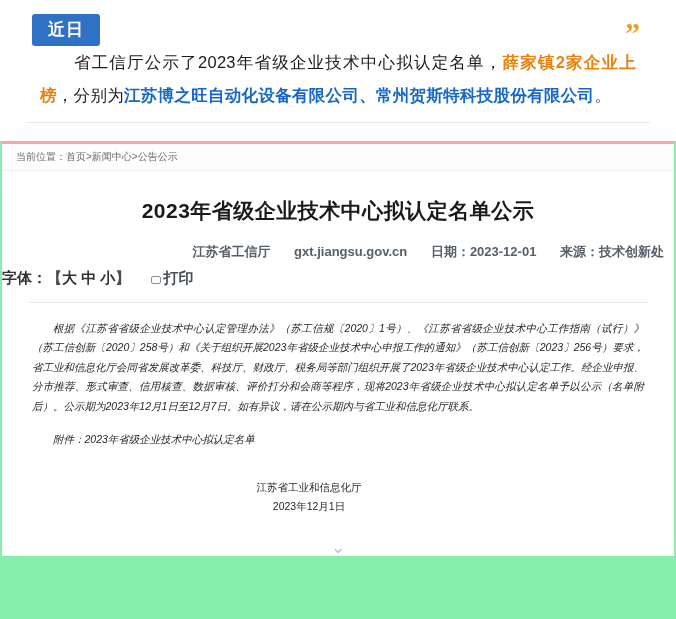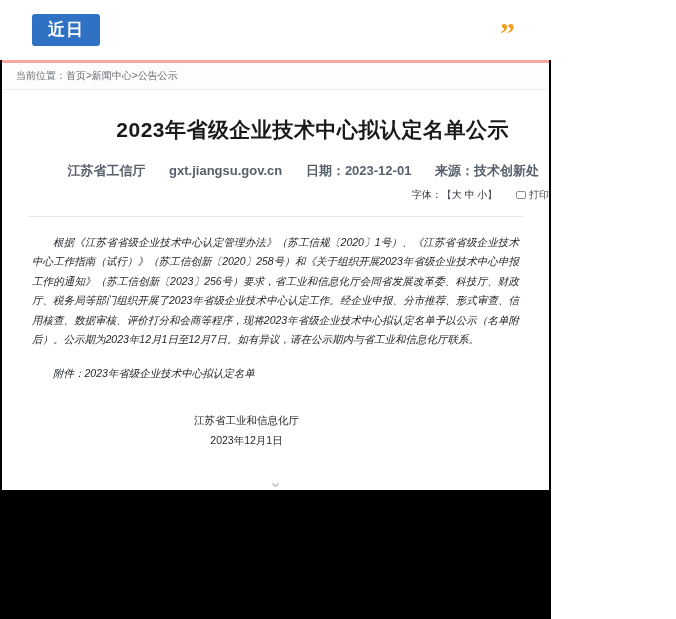--- a/index.html
+++ b/index.html
@@ -4,24 +4,24 @@
 <style>
   * { box-sizing: border-box; }
   html, body {
     margin: 0; padding: 0;
     width: 676px; height: 619px;
     background: #ffffff;
     font-family: "Liberation Sans", sans-serif;
   }
   #page {
     position: relative;
-    width: 551px;
+    width: 676px;
     height: 619px;
     overflow: hidden;
-    background: #000000;
+    background: #86efac;
   }
 
   
   .top-card {
     position: relative;
     margin: 0;
     padding: 0 16px 18px 16px;
     background: #ffffff;
   }
   .badge-row {
@@ -77,41 +77,42 @@
   }
   .crumb-bar {
     border-top: 3px solid #fca5a5;
     border-bottom: 1px solid #eceff3;
     padding: 6px 0 6px 14px;
     font-size: 10px;
     color: #666c72;
     background: #fdfdfd;
   }
   .doc-title {
-    text-align: right;
+    text-align: center;
     font-size: 21px;
     font-weight: bold;
     color: #1a1a1a;
     padding: 26px 40px 18px 40px;
     letter-spacing: 0.5px;
     font-family: "Liberation Sans", sans-serif;
   }
   .doc-meta {
     text-align: right;
     font-size: 13px;
     color: #57606a;
     padding-bottom: 8px;
     font-weight: bold;
   }
   .doc-meta span { margin: 0 10px; }
   .doc-fontbar {
-    text-align: right;
-    font-size: 10px;
+    text-align: left;
+    font-size: 15px;
     color: #4a4f55;
     padding-bottom: 14px;
+    font-weight: bold;
   }
   .doc-fontbar .fs-label { color: #333; }
   .doc-fontbar .fs-opt { color: #333; }
   .doc-fontbar .printer {
     margin-left: 16px;
     color: #4a4f55;
   }
   .doc-fontbar .printer .pico {
     display: inline-block;
     width: 10px; height: 8px;
@@ -153,20 +154,25 @@
 </head>
 <body>
 
 <div id="page">
 
   <div class="top-card">
     <div class="badge-row">
       <div class="badge">近日</div>
       <div class="quote-mark">”</div>
     </div>
+    <div class="lead-body">
+      <div class="lead-text">
+        <span class="lead-indent"></span><span>省工信厅公示了2023年省级企业技术中心拟认定名单，</span><span class="em-orange">薛家镇2家企业上榜</span><span>，分别为</span><span class="em-blue">江苏博之旺自动化设备有限公司、常州贺斯特科技股份有限公司</span><span>。</span>
+      </div>
+    </div>
   </div>
 
   <div class="doc-panel">
 
     <div class="crumb-bar">当前位置：首页&gt;新闻中心&gt;公告公示</div>
 
     <div class="doc-title">2023年省级企业技术中心拟认定名单公示</div>
 
     <div class="doc-meta">
       <span>江苏省工信厅</span>

